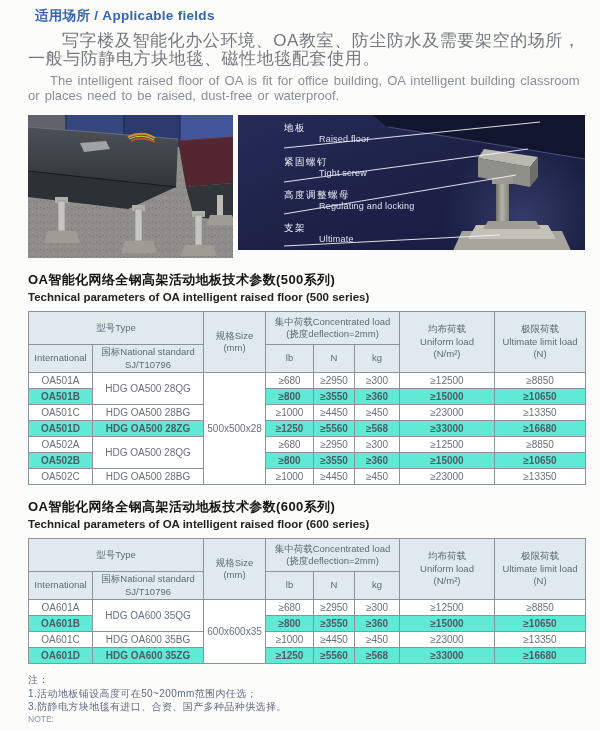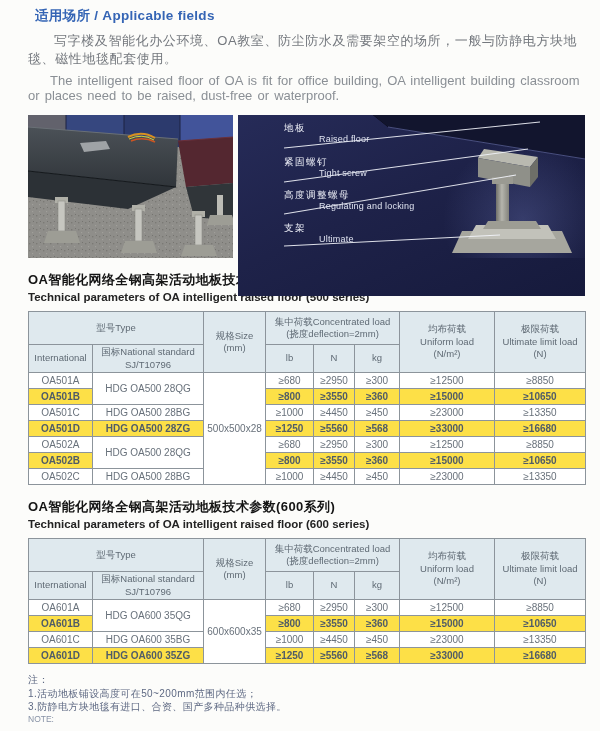--- a/index.html
+++ b/index.html
@@ -8,32 +8,32 @@
     width:600px; height:731px; margin:0 auto; position:relative;
     background:#fcfcfa; overflow:hidden;
     font-family:Liberation Sans, sans-serif;
   }
   
   .page-title {
     margin:7px 15px 0 35px; font-size:13.5px; font-weight:bold;
     color:#3565b5; letter-spacing:0.3px;
   }
   .intro-cn {
-    margin:7px 15px 0 28px; font-size:13px; line-height:18px;
+    margin:7px 15px 0 28px; font-size:17px; line-height:18px;
     color:#74787e; text-indent:2em; letter-spacing:0.6px;
   }
   .intro-en {
     margin:5px 15px 0 28px; font-size:13px; line-height:15px;
     color:#8a8f95; text-indent:1.7em; word-spacing:1.5px;
   }
   
   .photos { margin:12px 15px 0 28px; display:flex; gap:5px; height:143px; }
   .photo-left { width:205px; height:143px; display:block; }
   .diagram {
-    position:relative; width:347px; height:181px; overflow:hidden;
+    position:relative; width:347px; height:135px; overflow:hidden;
     background:linear-gradient(155deg,#262b58 0%,#1e2249 45%,#161a3c 100%);
   }
   .diagram svg { position:absolute; inset:0; }
   .diag-label { position:absolute; left:46px; color:#eef0f8; line-height:1.15; }
   .diag-cn { font-size:9.5px; letter-spacing:1.5px; }
   .diag-en { font-size:9px; letter-spacing:0.2px; color:#dfe3f0;padding-left:35px; }
   .dl-0 { top:8px; } .dl-1 { top:42px; } .dl-2 { top:75px; } .dl-3 { top:108px; }
   
   .tbl-title-cn {
     margin:13px 15px 0 28px; font-size:13px; font-weight:bold; color:#141414;
@@ -46,21 +46,21 @@
   }
   table.params th, table.params td {
     border:1px solid #8c949b; text-align:center; vertical-align:middle; padding:0 1px;
   }
   table.params th {
     background:#dfe9ee; font-weight:normal; font-size:9.5px; line-height:1.3; color:#5f6a74;
   }
   tr.hrow1 th { height:33px; }
   tr.hrow2 th { height:28px; }
   table.params td { height:16px; background:#ffffff; }
-  tr.shaded td { background:#fde047; font-weight:bold; color:#505c67; }
+  tr.shaded td { background:#5eead4; font-weight:bold; color:#505c67; }
   td.span-cell { background:#ffffff !important; font-weight:normal !important; color:#68717b !important; }
   
   .notes { margin:9px 15px 0 28px; }
   .note-cn { font-size:10px; line-height:13.5px; color:#5e6983; letter-spacing:0.4px; }
   .note-en { font-size:8.5px; line-height:11.5px; color:#8792a6; }
 </style>
 </head>
 <body>
 
 <div class="page">

